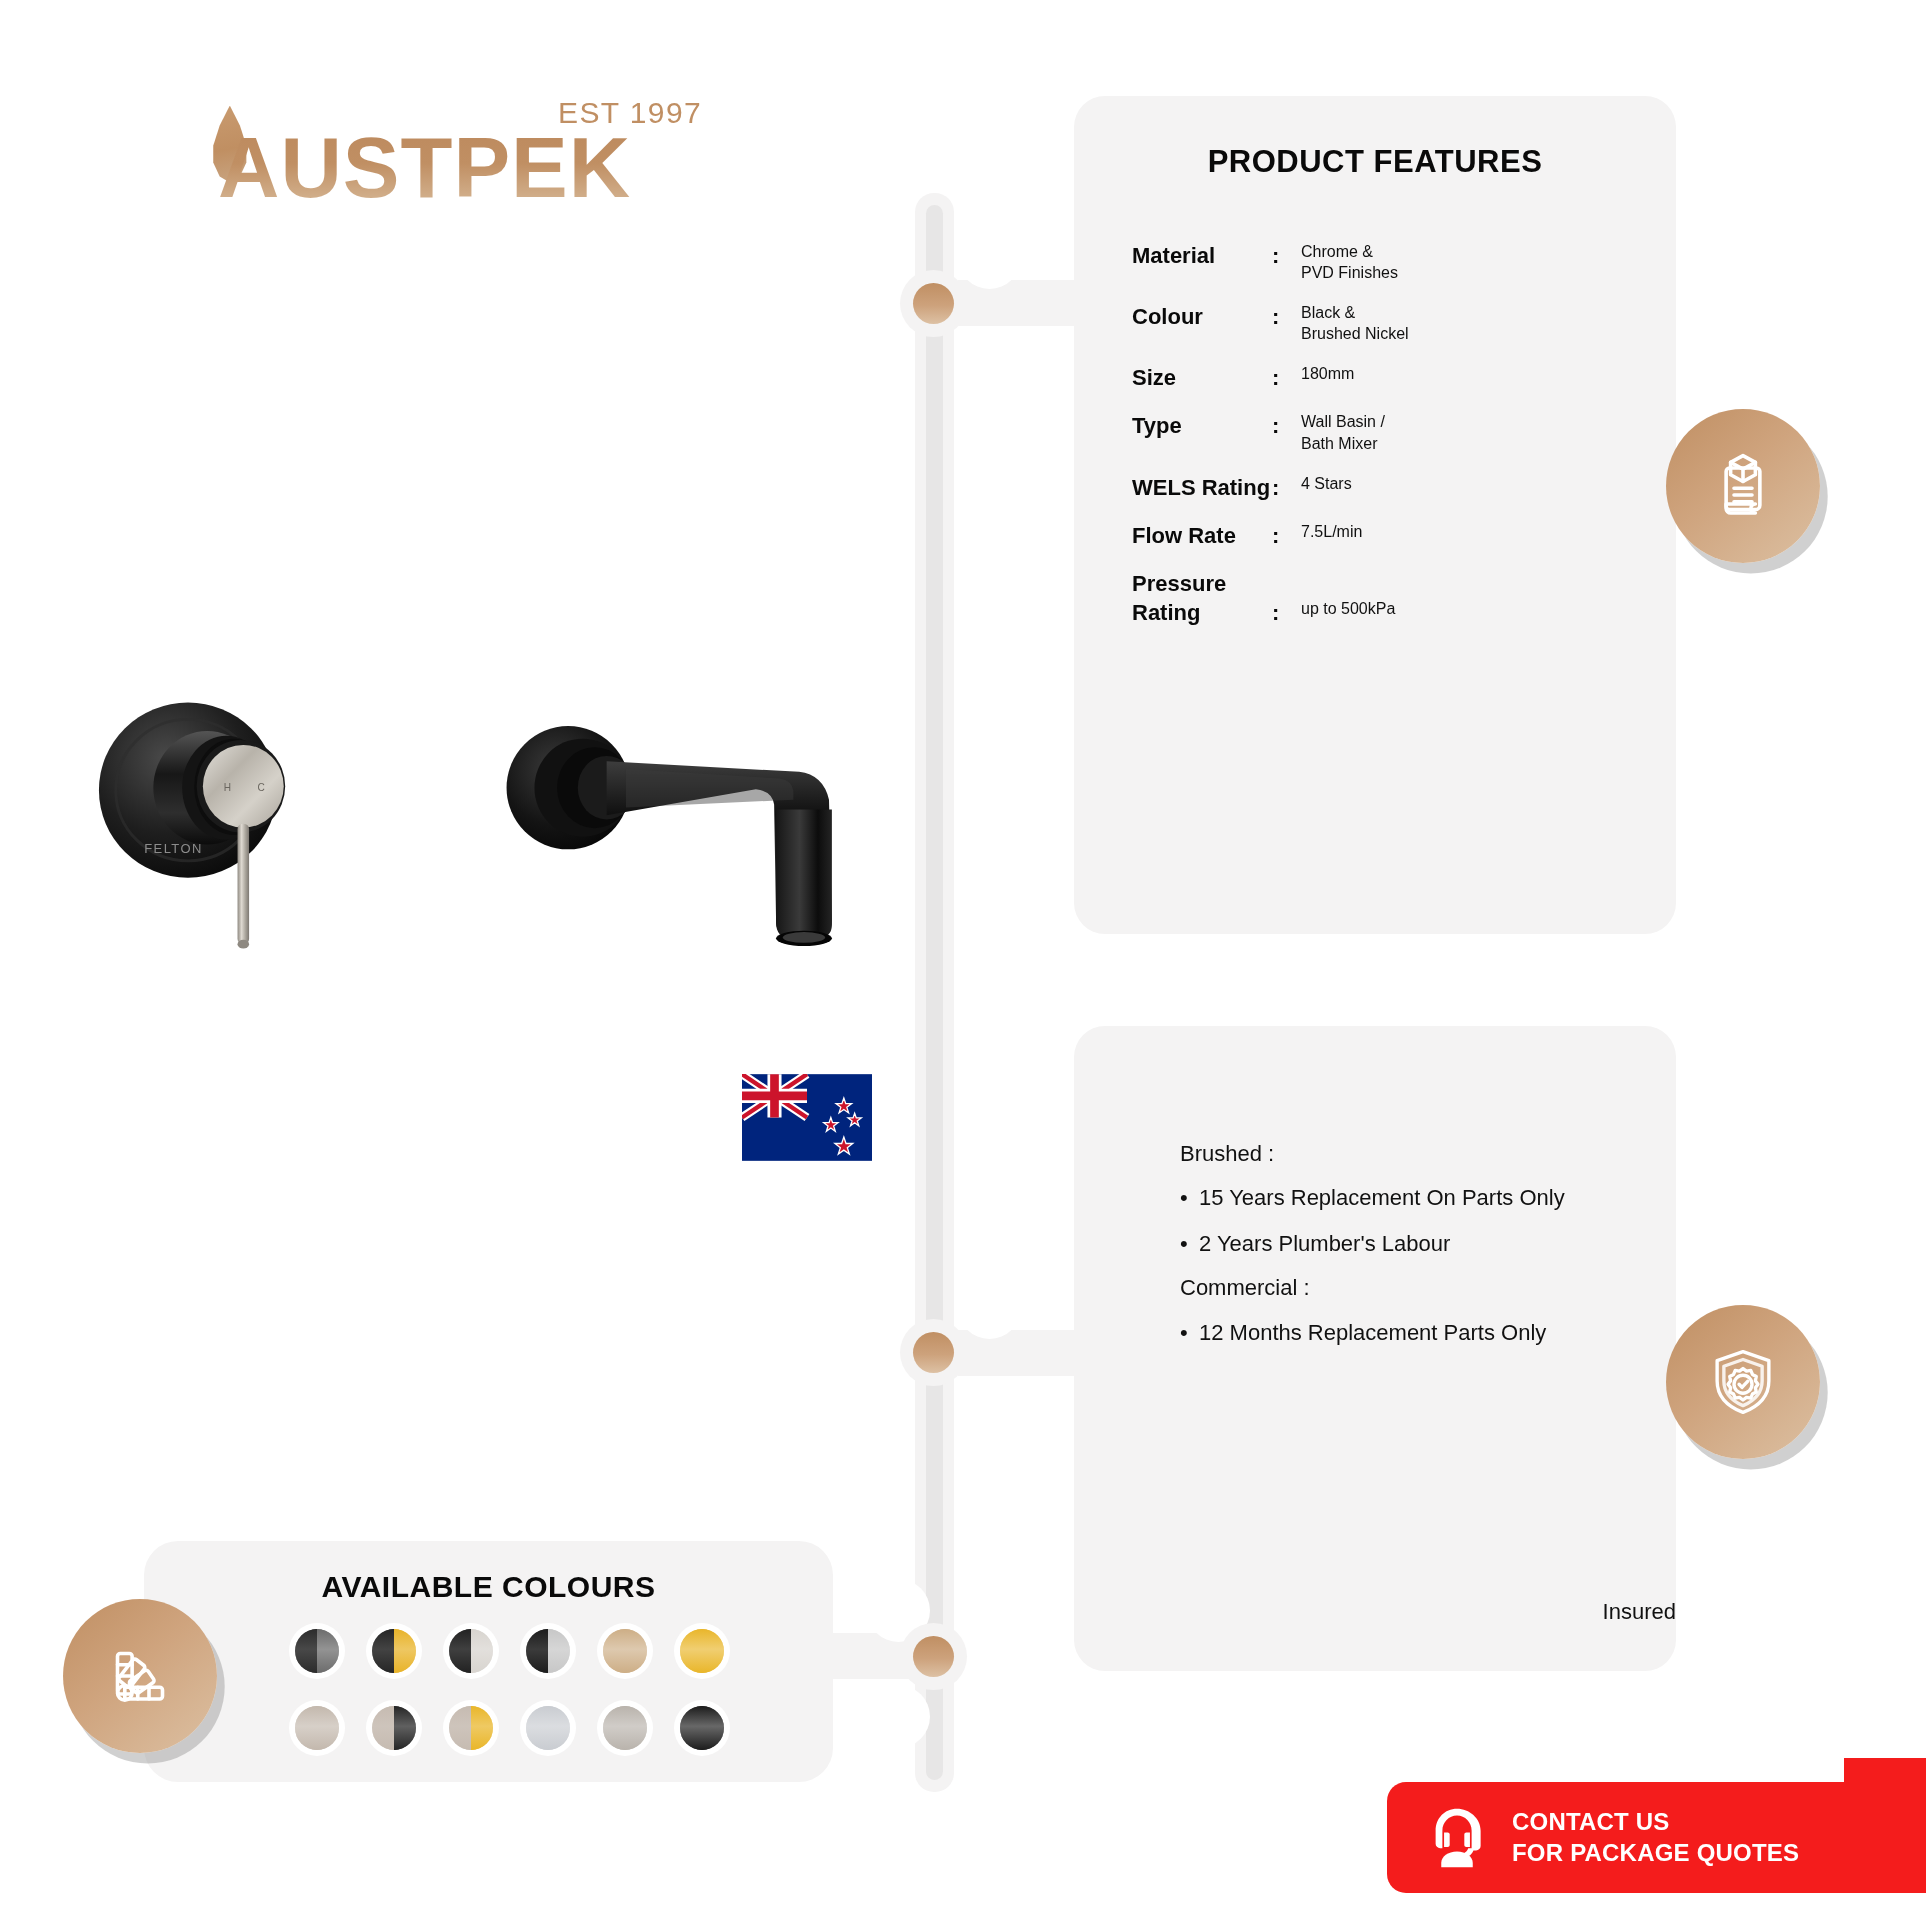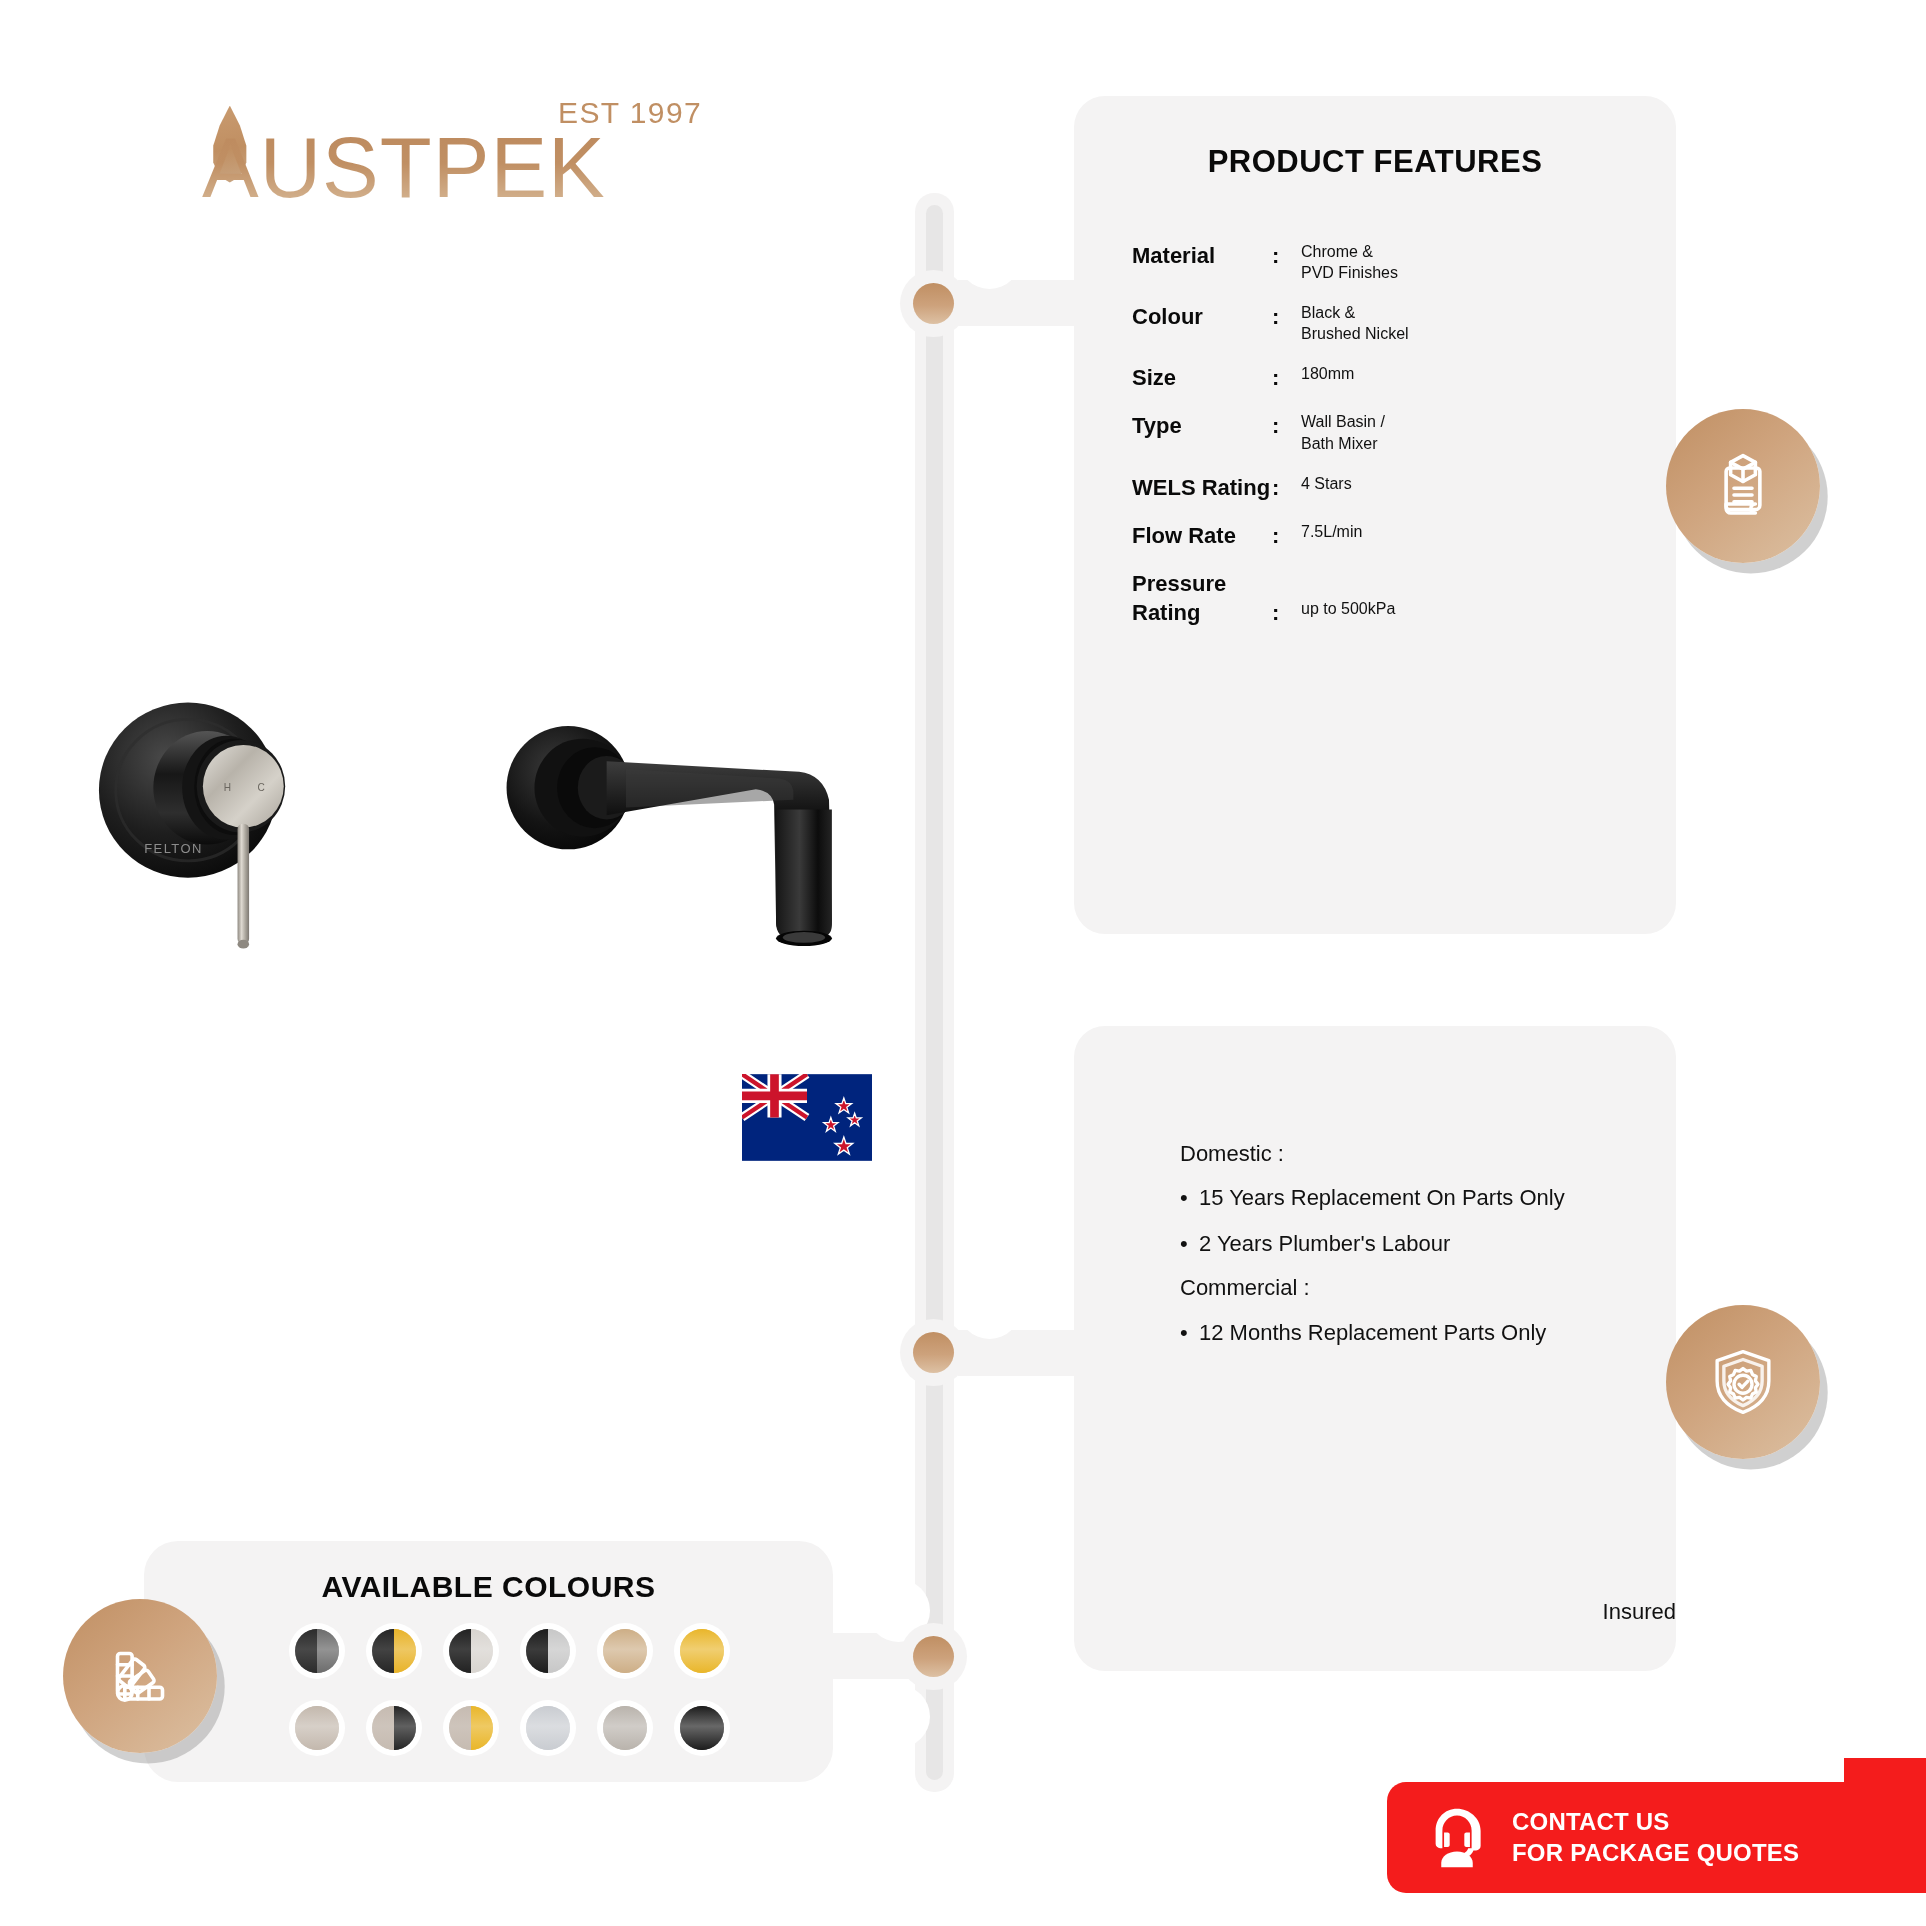--- a/index.html
+++ b/index.html
@@ -7,22 +7,22 @@
        font-family:"Liberation Sans","DejaVu Sans",sans-serif;color:#111;}
   .stage{position:absolute;inset:0;}
 
   
   .logo{position:absolute;left:202px;top:96px;width:578px;height:154px;}
   .logo-drop{position:absolute;left:4.8px;top:9.6px;width:46px;height:77px;
     background:linear-gradient(170deg,#c99b70 0%,#c08f62 55%,#c9a683 100%);
     border-radius:50% 50% 50% 50% / 62% 62% 38% 38%;
     clip-path:polygon(50% 0%,72% 26%,86% 52%,86% 74%,72% 92%,50% 100%,28% 92%,14% 74%,14% 52%,28% 26%);
   }
-  .logo-word{position:absolute;left:0;top:29px;font-size:85px;line-height:1;
-    font-weight:400;letter-spacing:1px;
+  .logo-word{position:absolute;left:16px;top:29px;font-size:85px;line-height:1;
+    font-weight:700;letter-spacing:1px;
     background:linear-gradient(180deg,#bd8a5e 0%,#c08f63 45%,#d7b998 100%);
     -webkit-background-clip:text;background-clip:text;color:transparent;
     font-family:"Liberation Sans",sans-serif;}
   .logo-est{position:absolute;left:356px;top:0px;font-size:30px;letter-spacing:1.4px;
     color:#c08f63;font-weight:400;}
 
   
   .rail-outer{position:absolute;left:915px;top:193px;width:39px;height:1599px;
     background:#f4f3f3;border-radius:19px;}
   .rail-inner{position:absolute;left:926px;top:205px;width:17.3px;height:1575px;
@@ -289,21 +289,21 @@
       <path d="M20 16h24a3 3 0 0 1 3 3v30a4 4 0 0 1-4 4H20a3 3 0 0 1-3-3V19a3 3 0 0 1 3-3z"></path>
       <path d="M32 5l11 6v11l-11 6-11-6V11z"></path>
       <path d="M21 11l11 6 11-6M32 17v11"></path>
       <path d="M24 34h16M24 40h16M24 46h16"></path>
       <path d="M17 48h26a4 4 0 0 0 0 8H21a4 4 0 0 1-4-4z"></path>
     </svg>
   </div>
 
   <div class="panel panel-warranty"></div>
   <div class="wr-body" id="wr-body">
-      <div class="wr-sub">Domestic :</div>
+      <div class="wr-sub">Brushed :</div>
       <div class="wr-li">
         <span class="dot">•</span>
         <span>15 Years Replacement On Parts Only</span>
       </div>
       <div class="wr-li">
         <span class="dot">•</span>
         <span>2 Years Plumber's Labour</span>
       </div>
       <div class="wr-sub">Commercial :</div>
       <div class="wr-li">

